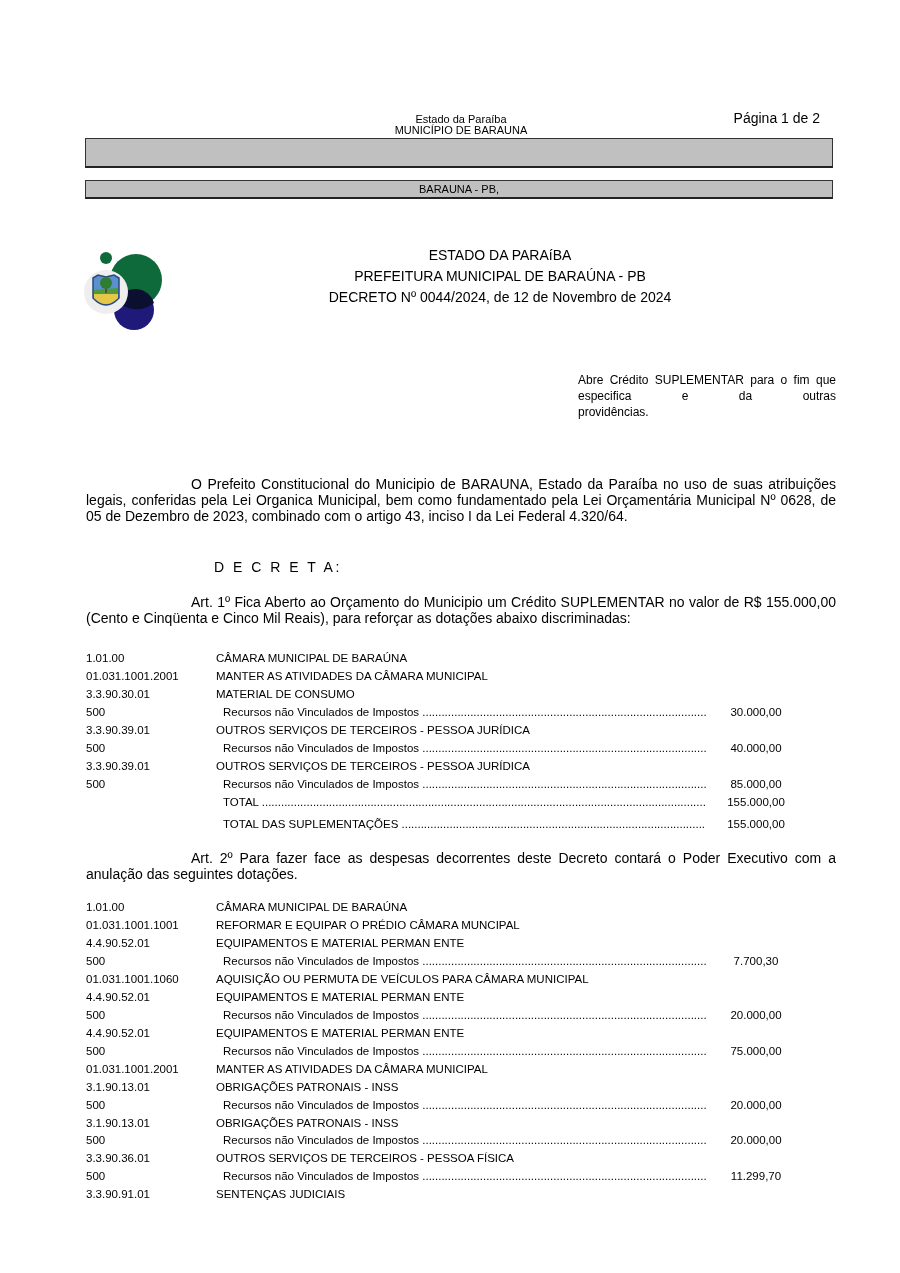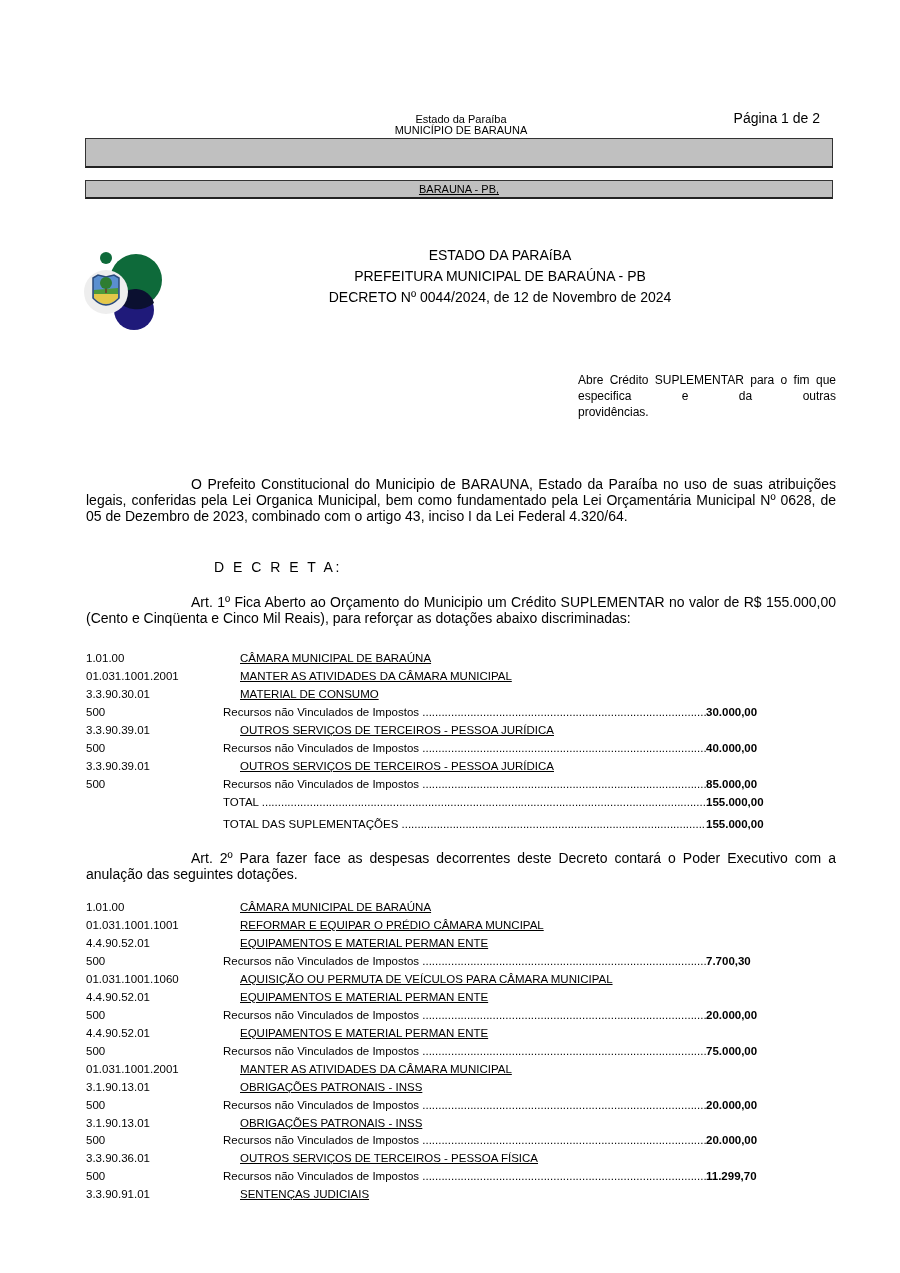--- a/index.html
+++ b/index.html
@@ -3,33 +3,33 @@
 <meta charset="utf-8">
 <style>
   html, body { margin: 0; padding: 0; background: #ffffff; }
   body { width: 900px; height: 1273px; position: relative; overflow: hidden;
          font-family: "Liberation Sans", sans-serif; color: #000; }
   .abs { position: absolute; }
   .hdr-center { left: 0; width: 922px; text-align: center; font-size: 11px; line-height: 11px; }
   .page-num { right: 80px; top: 110px; font-size: 14px; }
   .graybox { left: 85px; width: 748px; background: #c0c0c0; border: 1px solid #333;
              border-bottom: 2px solid #222; box-sizing: border-box; }
-  .graybox2 { font-size: 11px; text-align: center; line-height: 16px; text-decoration: underline; }
+  .graybox2 { font-size: 11px; text-align: center; line-height: 16px; }
   .title-block { left: 300px; width: 400px; text-align: center; font-size: 14px; line-height: 21px; top: 245px; }
   .ementa { left: 578px; width: 258px; top: 372px; font-size: 12px; line-height: 16px; text-align: justify; }
   .ementa .last { text-align-last: left; }
   .para { left: 86px; width: 750px; font-size: 14px; line-height: 16px; text-align: justify; }
   .indent { text-indent: 105px; }
   .decreta { left: 214px; top: 559px; font-size: 14px; letter-spacing: 2.5px; }
   .row { position: absolute; left: 86px; width: 720px; height: 18px; font-size: 11.5px; line-height: 18px; }
   .row .code { position: absolute; left: 0; width: 131px; }
-  .row .desc { position: absolute; left: 154px; white-space: nowrap; text-decoration: underline; }
+  .row .desc { position: absolute; left: 130px; white-space: nowrap; }
   .row .dotted { position: absolute; left: 137px; width: 483px; overflow: hidden; white-space: nowrap; }
   .row .dotted::after { content: " ......................................................................................................................................................................................................................................"; }
-  .row .amt { position: absolute; right: 0; width: 100px; text-align: left; font-weight: bold; }
+  .row .amt { position: absolute; right: 0; width: 100px; text-align: center; }
 </style>
 </head>
 <body>
 
 <div class="abs hdr-center" style="top:114px;">Estado da Paraíba</div>
 <div class="abs hdr-center" style="top:125px;">MUNICÍPIO DE BARAUNA</div>
 <div class="abs page-num">Página 1 de 2</div>
 
 <div class="abs graybox" style="top:138px; height:30px;"></div>
 <div class="abs graybox graybox2" style="top:180px; height:19px;">BARAUNA - PB,</div>

